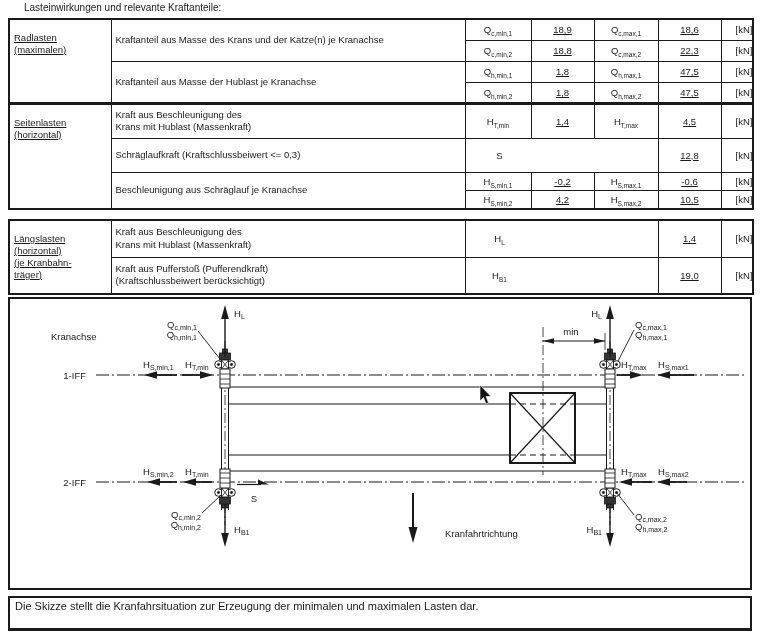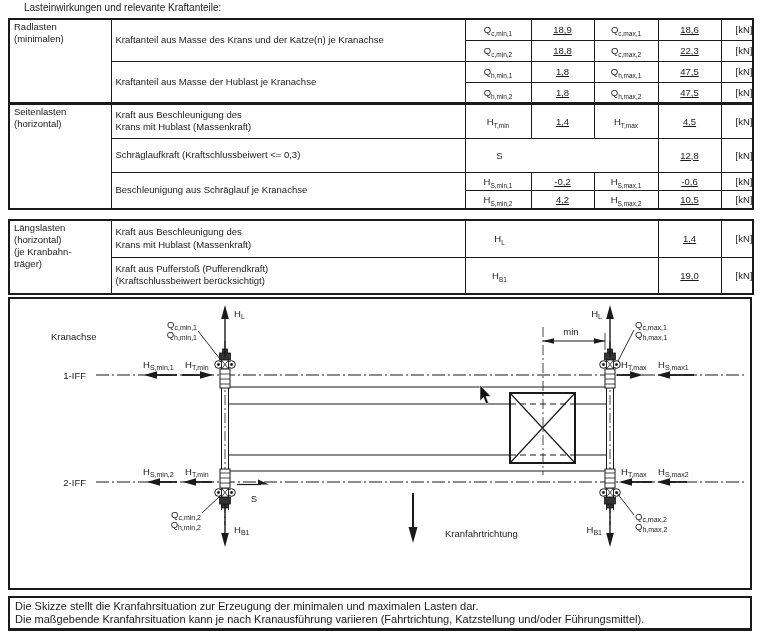--- a/index.html
+++ b/index.html
@@ -11,21 +11,21 @@
   table{border-collapse:collapse;table-layout:fixed;width:744px;position:absolute;left:8px;}
   #t-rad{top:18px;}
   #t-seiten{top:103px;border-radius:13px;}
   #t-laengs{top:219px;}
   td{border:1px solid #1a1a1a;font-size:9.5px;padding:0 4px;overflow:hidden;}
   table{border:2px solid #1a1a1a;}
   tr.h21{height:21px;}
   tr.h34{height:34px;}
   tr.h19{height:18.5px;}
   tr.h37{height:37px;}
-  td.cat{vertical-align:top;padding-top:1px;line-height:1.25;}
+  td.cat{vertical-align:top;padding-top:12px;line-height:1.25;text-decoration:underline;}
   td.d{vertical-align:middle;line-height:1.3;}
   td.s{text-align:center;}
   td.v{text-align:center;text-decoration:underline;}
   td.u{text-align:left;padding:0 14px;}
   td.merged{text-align:left;}
   .symspan{display:inline-block;width:60px;text-align:center;}
   sub{font-size:6.5px;line-height:0;}
   .diagram-box{position:absolute;left:8px;top:297px;width:744px;height:293px;}
   .footer-box{position:absolute;left:8px;top:596px;width:744px;height:35px;
     border:2px solid #1a1a1a;border-bottom-width:3px;box-sizing:border-box;
@@ -46,21 +46,21 @@
       <col style="width:66px">
       <col style="width:63px">
       <col style="width:64px">
       <col style="width:63px">
       <col style="width:32px">
     </colgroup>
   <tbody>
       <tr class="h21">
     <td class="cat" rowspan="4">
       <div>Radlasten</div>
-          <div>(minimalen)</div>
+          <div>(maximalen)</div>
     </td>
     <td class="d" rowspan="2">Kraftanteil aus Masse des Krans und der Katze(n) je Kranachse</td>
     <td class="s"><span>Q</span><sub>c,min,1</sub></td>
     <td class="v">18,9</td>
     <td class="s"><span>Q</span><sub>c,max,1</sub></td>
     <td class="v">18,6</td>
     <td class="u">[kN]</td>
   </tr>
   <tr class="h21">
     <td class="s"><span>Q</span><sub>c,min,2</sub></td>
@@ -336,14 +336,13 @@
   <text x="43" y="43">Kranachse</text>
   <text x="78" y="81.5" text-anchor="end">1-IFF</text>
   <text x="78" y="188.5" text-anchor="end">2-IFF</text>
 
   <polygon points="472,88 472,104 475.5,100.5 478,107 480.5,105.8 478,99.5 483,99.5" fill="#111" stroke="#fff" stroke-width="0.6"></polygon>
 </svg>
 </div>
 
 <div class="footer-box">
   <div>Die Skizze stellt die Kranfahrsituation zur Erzeugung der minimalen und maximalen Lasten dar.</div>
-  <div>Die maßgebende Kranfahrsituation kann je nach Kranausführung variieren (Fahrtrichtung, Katzstellung und/oder Führungsmittel).</div>
 </div>
 
 </body></html>

